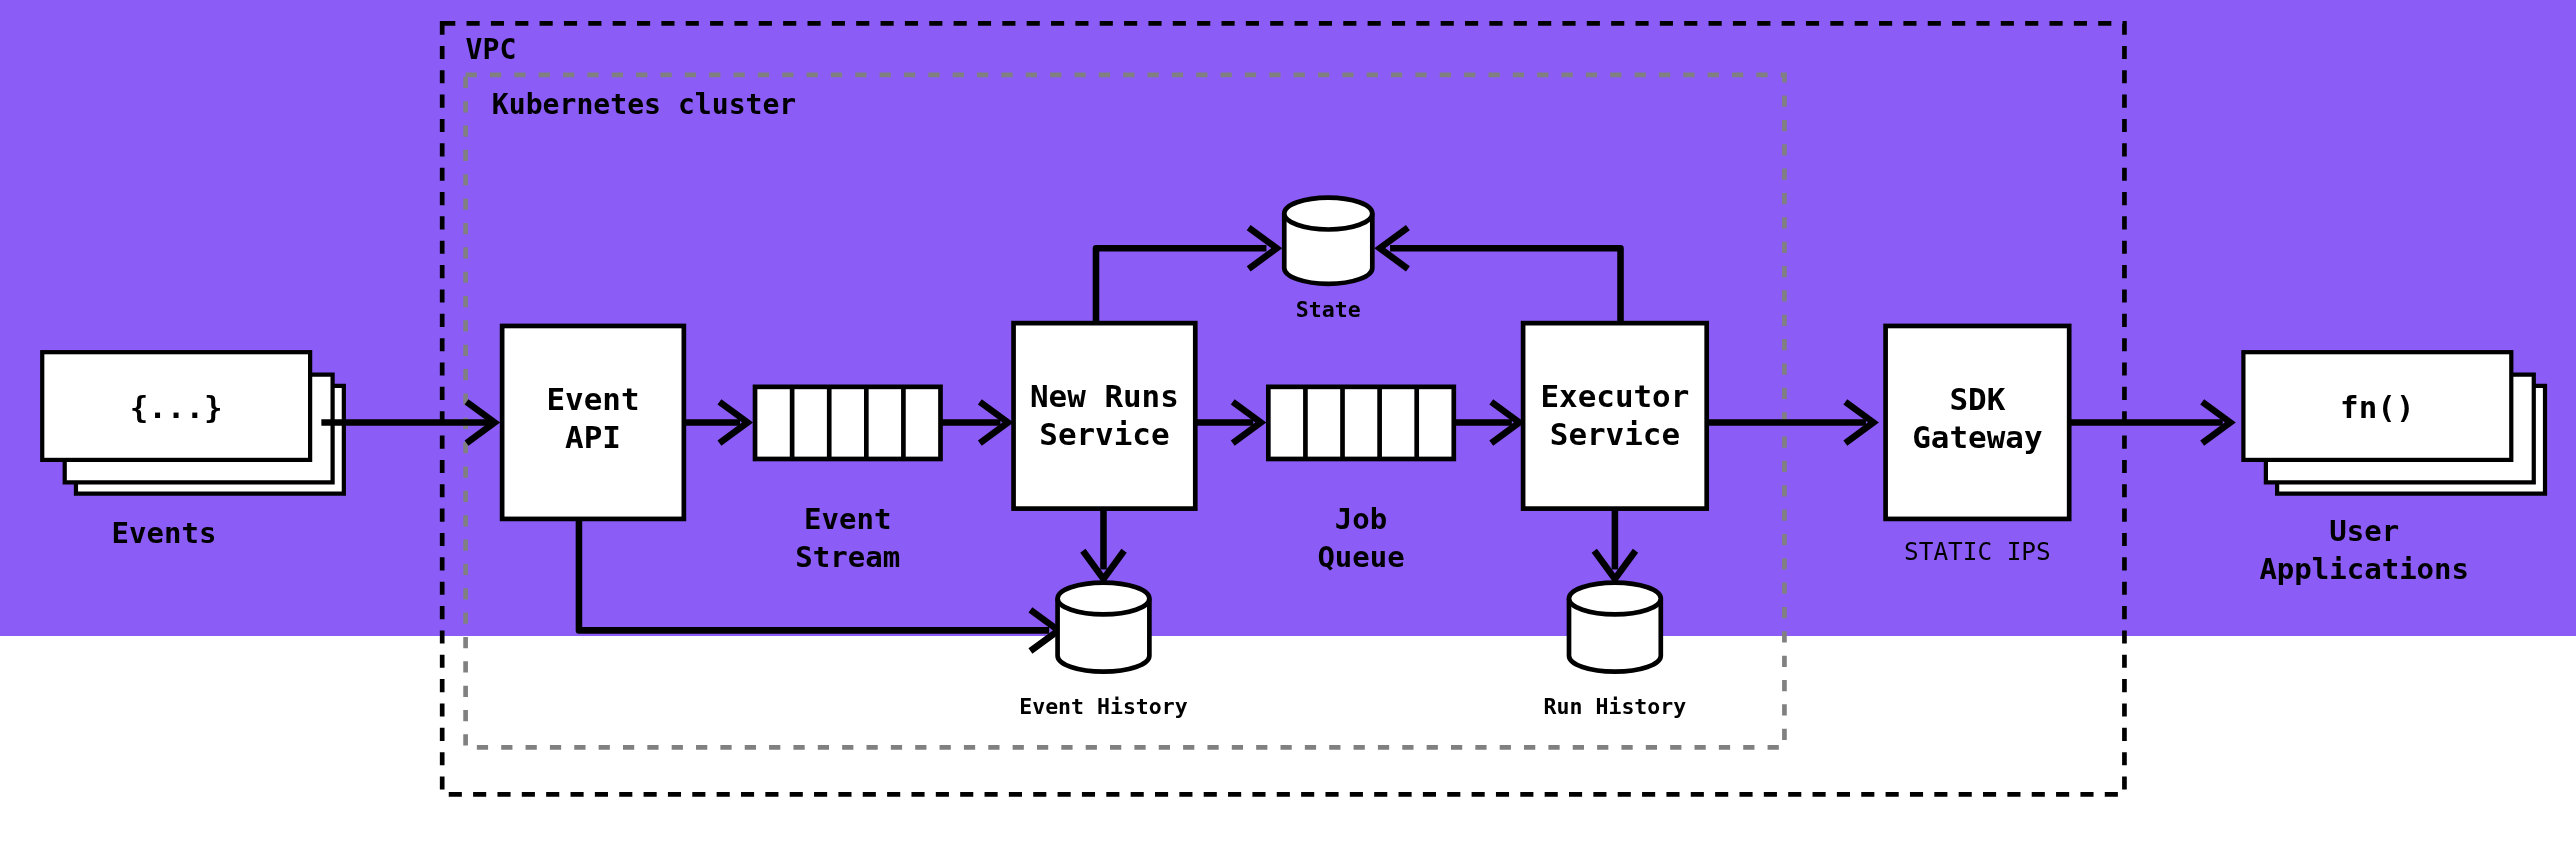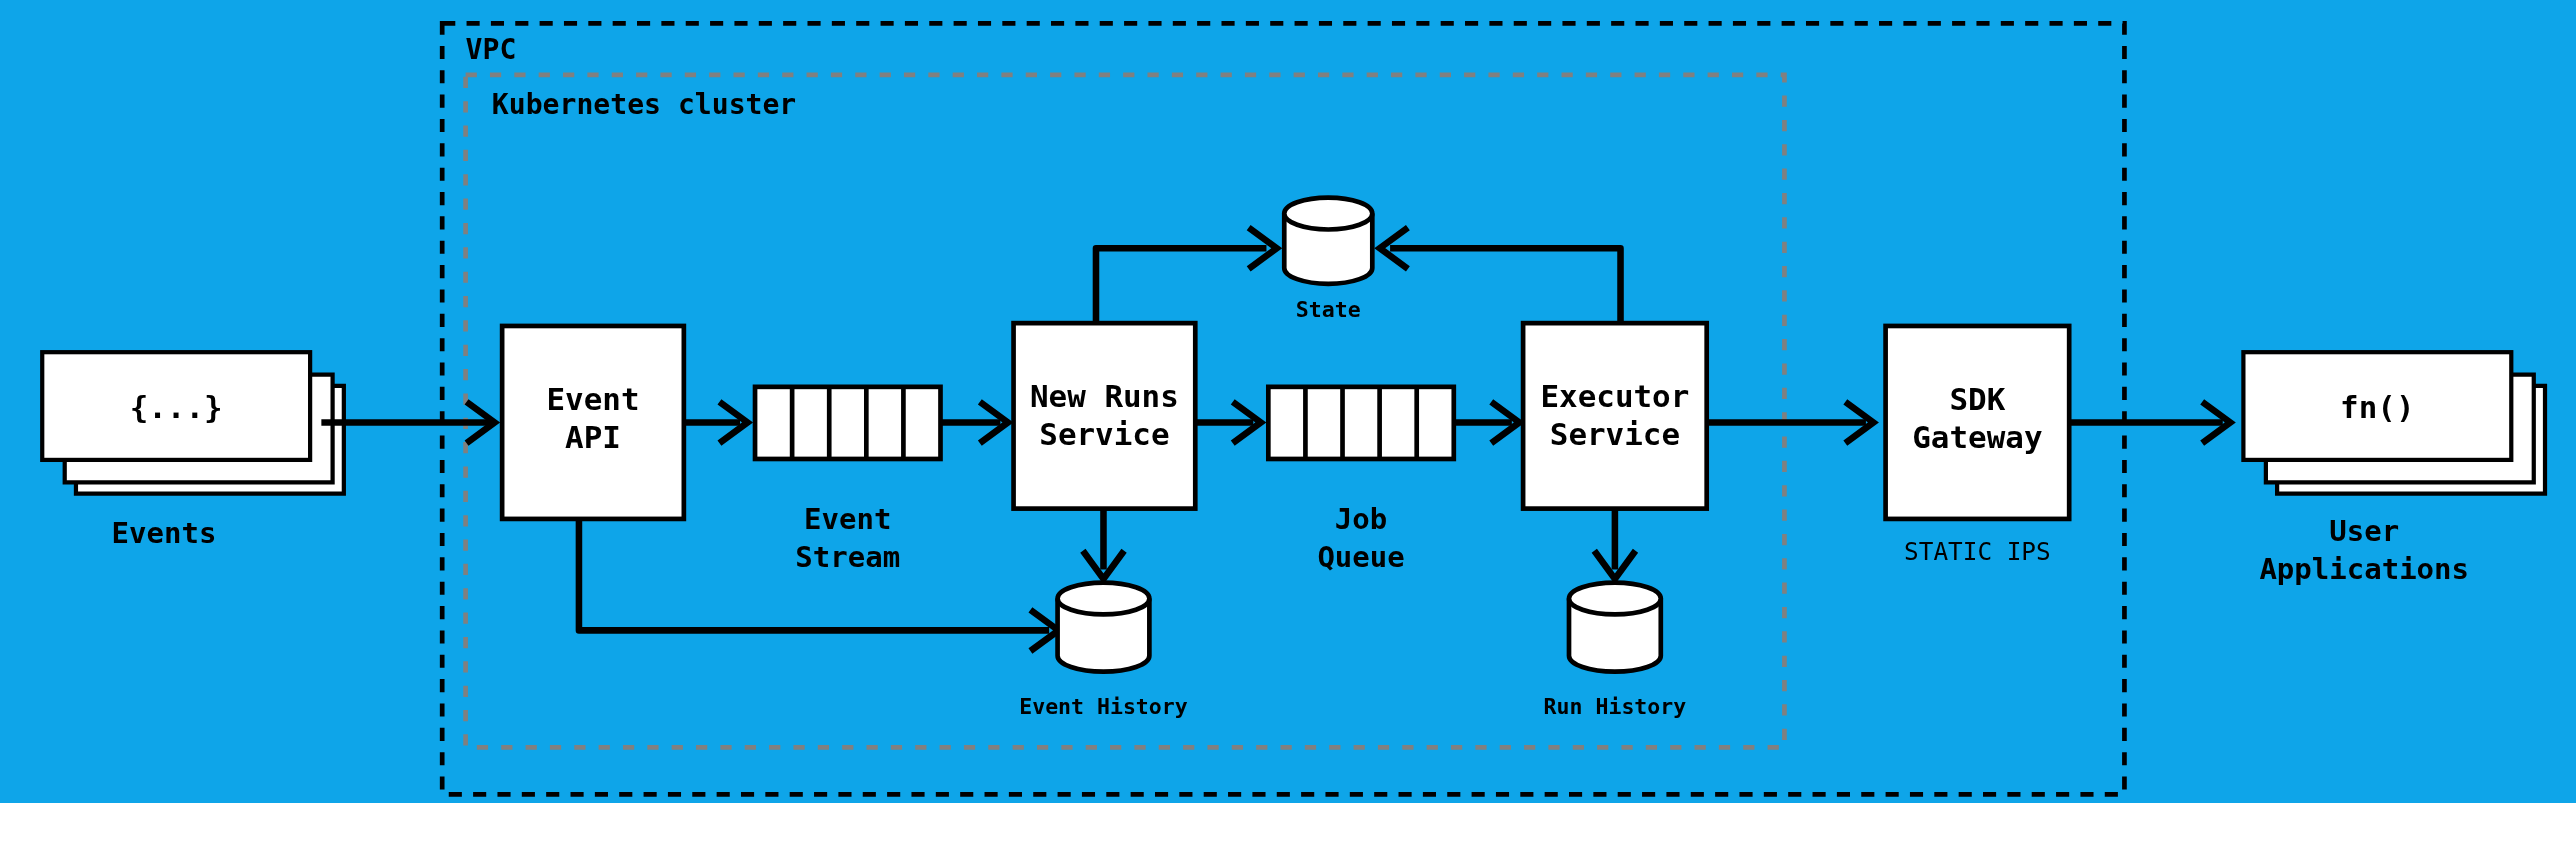--- a/index.html
+++ b/index.html
@@ -9,22 +9,22 @@
   }
   body {
     width: 2576px;
     height: 843px;
     font-family: "DejaVu Sans Mono", monospace;
     overflow: hidden;
   }
   #diagram-root {
     position: relative;
     width: 2576px;
-    height: 803px;
-    background: #0ea5e9;
+    height: 636px;
+    background: #8b5cf6;
   }
   svg#arch-svg {
     display: block;
     width: 2576px;
     height: 843px;
   }
   .node-shape {
     fill: #ffffff;
     stroke: #000000;
     stroke-width: 5;

